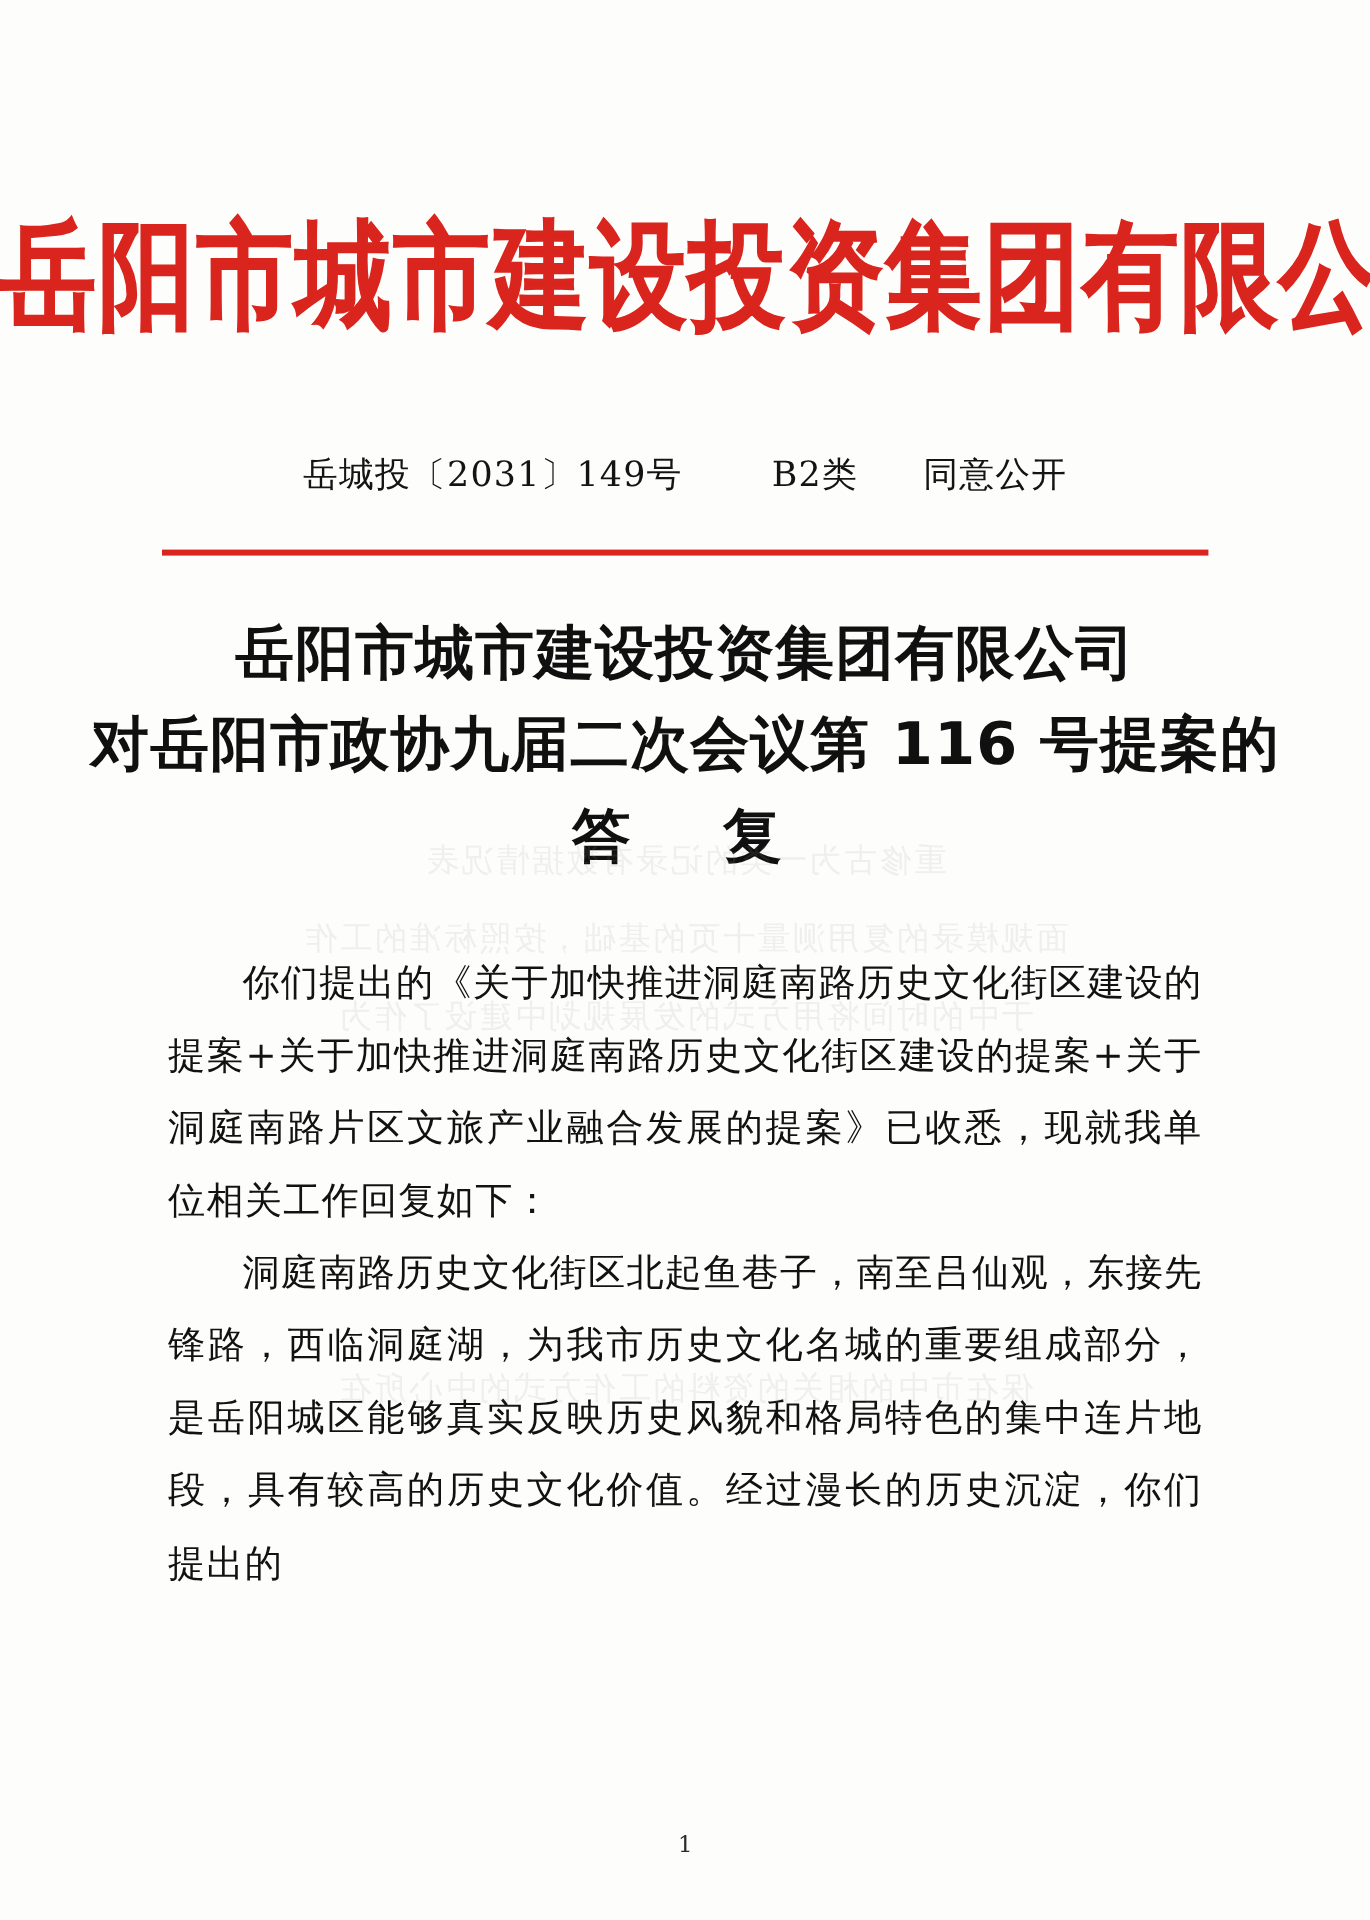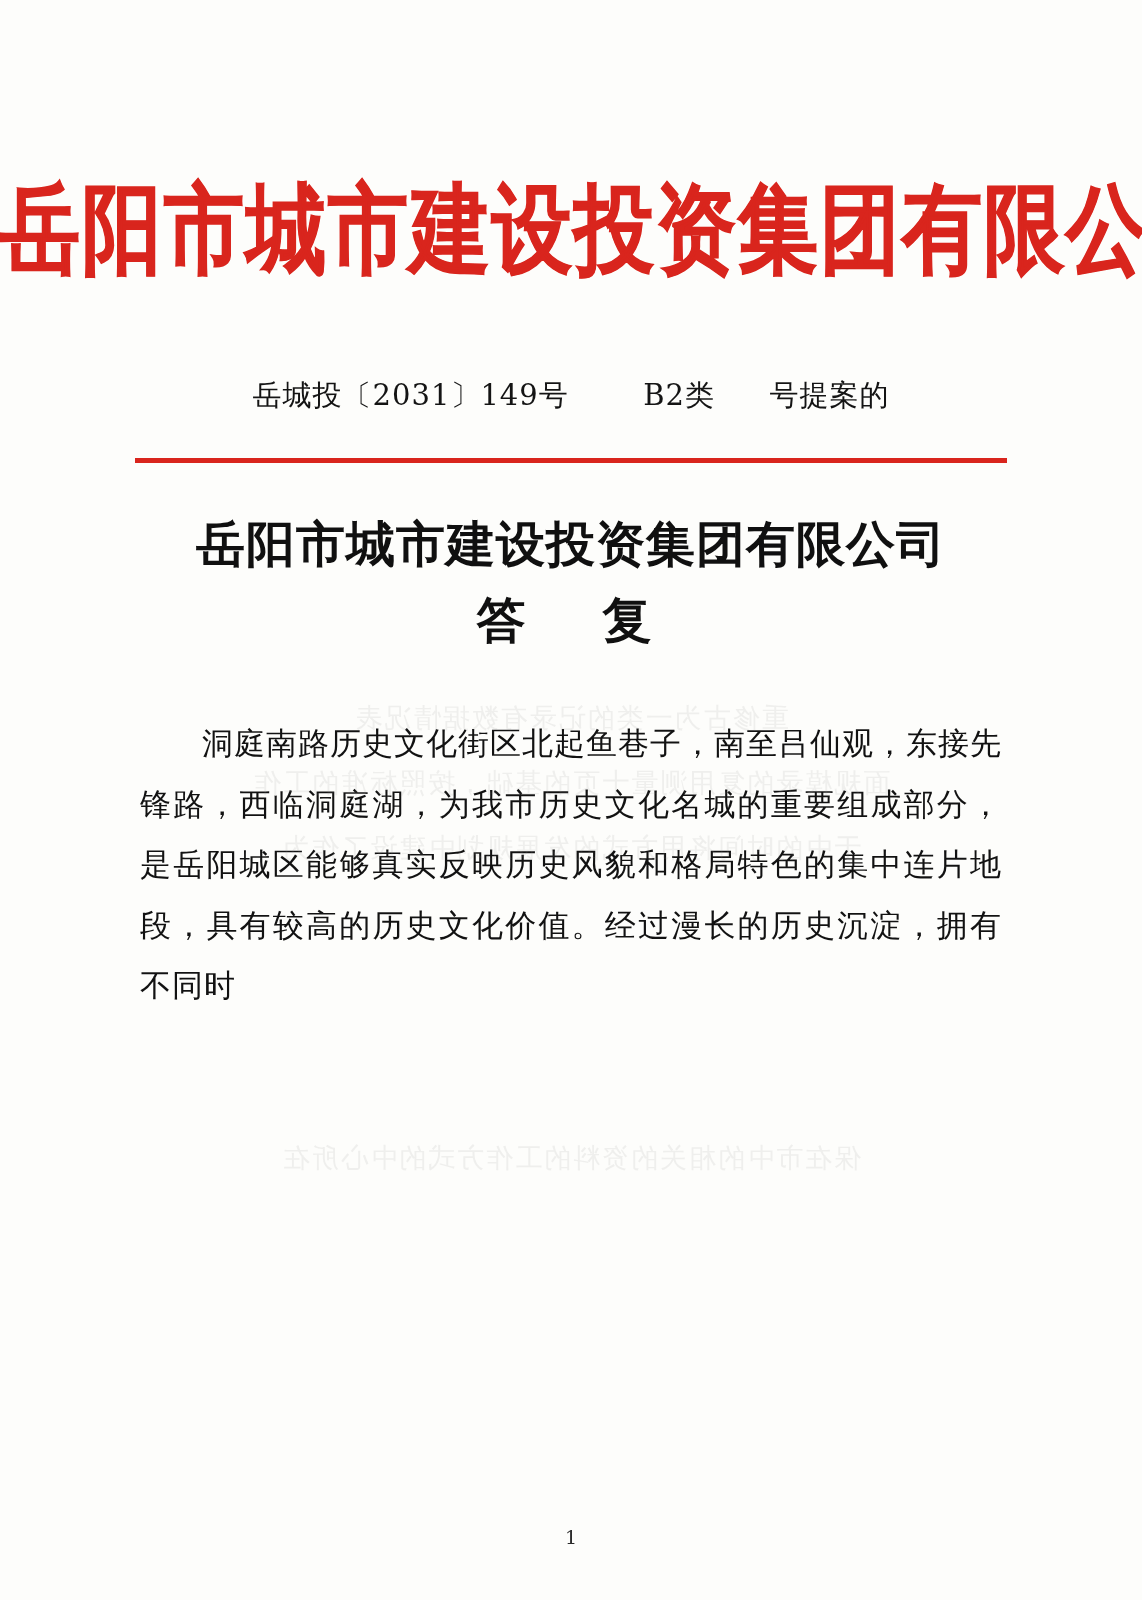--- a/index.html
+++ b/index.html
@@ -124,29 +124,31 @@
 
   <div class="doc-header">
     <div class="doc-title">岳阳市城市建设投资集团有限公司文件</div>
   </div>
 
   <div class="doc-number-row">
     <span>岳城投〔2031〕149号</span>
     <span class="gap1"></span>
     <span>B2类</span>
     <span class="gap2"></span>
-    <span>号提案的</span>
+    <span>同意公开</span>
   </div>
 
   <div class="red-rule"></div>
 
   <div class="subject">
     <div>岳阳市城市建设投资集团有限公司</div>
+    <div>对岳阳市政协九届二次会议第 116 号提案的</div>
     <div class="l3">答　复</div>
   </div>
 
   <div class="body-block">
-    <div class="para">洞庭南路历史文化街区北起鱼巷子，南至吕仙观，东接先锋路，西临洞庭湖，为我市历史文化名城的重要组成部分，是岳阳城区能够真实反映历史风貌和格局特色的集中连片地段，具有较高的历史文化价值。经过漫长的历史沉淀，拥有不同时</div>
+    <div class="para">你们提出的《关于加快推进洞庭南路历史文化街区建设的提案+关于加快推进洞庭南路历史文化街区建设的提案+关于洞庭南路片区文旅产业融合发展的提案》已收悉，现就我单位相关工作回复如下：</div>
+    <div class="para">洞庭南路历史文化街区北起鱼巷子，南至吕仙观，东接先锋路，西临洞庭湖，为我市历史文化名城的重要组成部分，是岳阳城区能够真实反映历史风貌和格局特色的集中连片地段，具有较高的历史文化价值。经过漫长的历史沉淀，你们提出的</div>
   </div>
 
   <div class="page-number">1</div>
 
 </div>
 
 </body></html>

